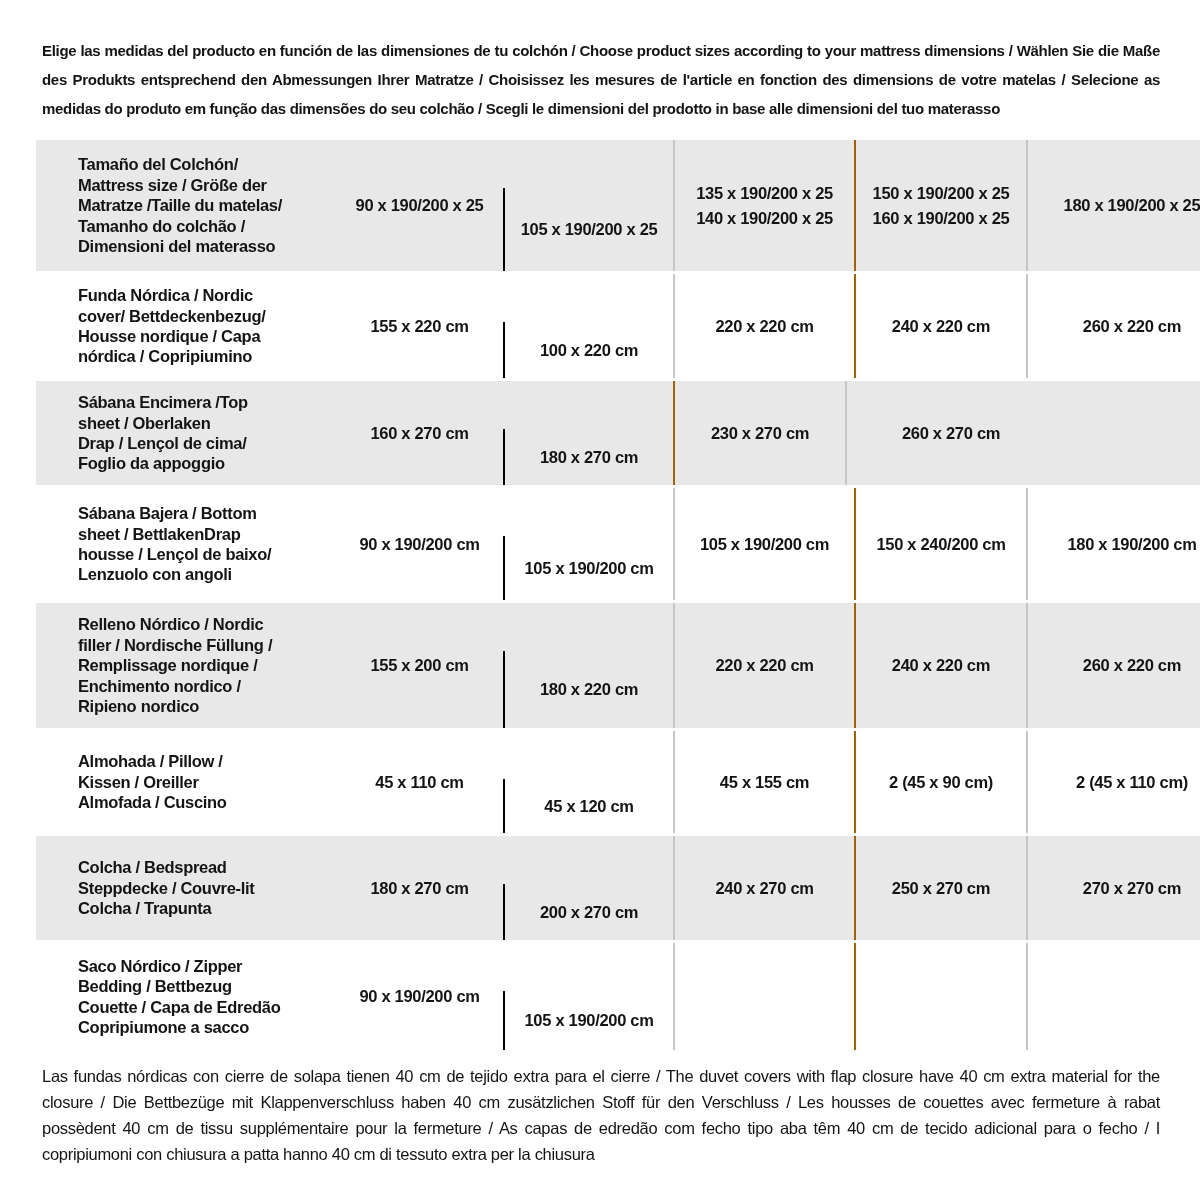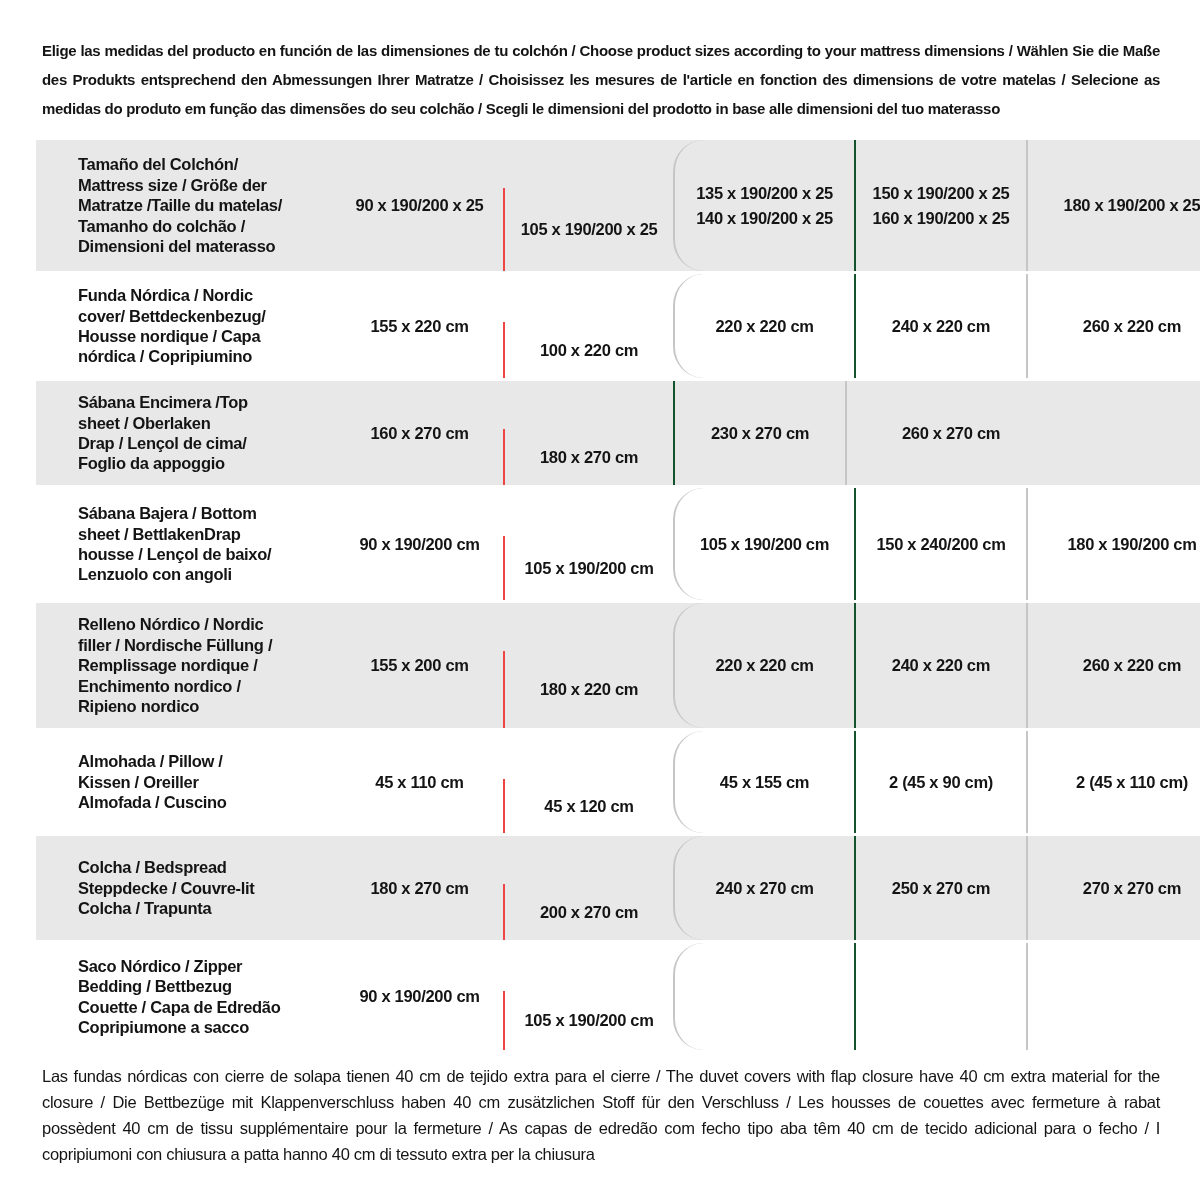--- a/index.html
+++ b/index.html
@@ -38,23 +38,23 @@
     padding-right: 6px;
     line-height: 1.24;
     text-align: left;
   }
   .cell.value {
     justify-content: center;
     text-align: center;
     line-height: 1.5;
   }
   .c1 { width: 13.92%; }
-  .c2 { width: 14.17%; border-left: 2px solid #ef4444; margin-top: 48px; }
-  .c3 { width: 15.08%; border-left: 2px solid #c6c6c6; border-radius: 31px; }
-  .c4 { width: 14.33%; border-left: 2px solid #14532d; }
+  .c2 { width: 14.17%; border-left: 2px solid #000000; margin-top: 48px; }
+  .c3 { width: 15.08%; border-left: 2px solid #c6c6c6; }
+  .c4 { width: 14.33%; border-left: 2px solid #a16207; }
   .c5 { width: 17.50%; border-left: 2px solid #c6c6c6; }
   .r0 { height: 131px; }
   .r1 { height: 104px; }
   .r2 { height: 104px; }
   .r3 { height: 112px; }
   .r4 { height: 125px; }
   .r5 { height: 102px; }
   .r6 { height: 104px; }
   .r7 { height: 107px; }
   .footnote {

